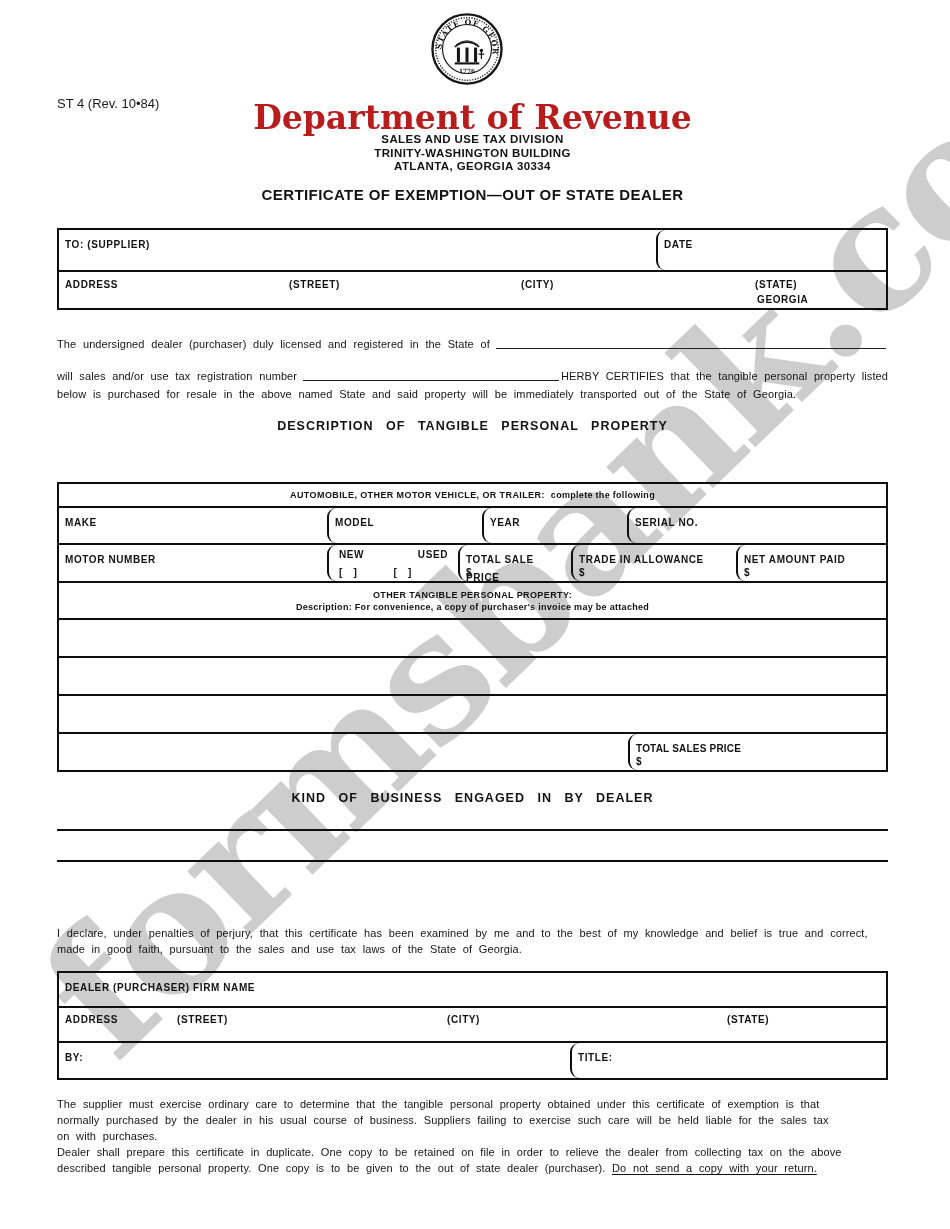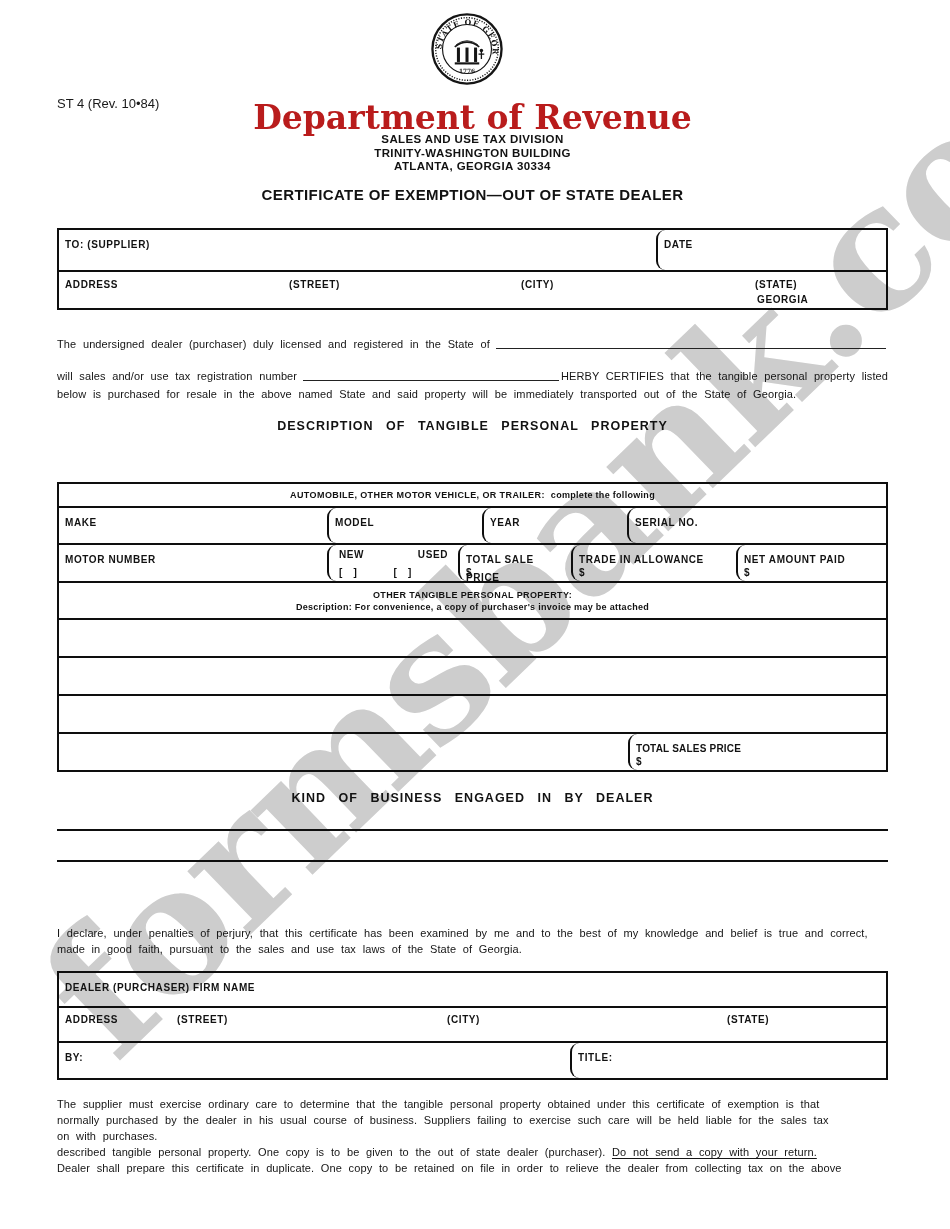--- a/index.html
+++ b/index.html
@@ -225,21 +225,21 @@
         <div class="cell" style="flex:1;">
           <span class="lbl">TITLE:</span>
         </div>
       </div>
     </div>
 
     <div class="abs para" style="top:1096px;">
       <div>The supplier must exercise ordinary care to determine that the tangible personal property obtained under this certificate of exemption is that</div>
       <div>normally purchased by the dealer in his usual course of business. Suppliers failing to exercise such care will be held liable for the sales tax</div>
       <div>on with purchases.</div>
+      <div>Dealer shall prepare this certificate in duplicate. One copy to be retained on file in order to relieve the dealer from collecting tax on the above</div>
       <div>
         <span>described tangible personal property. One copy is to be given to the out of state dealer (purchaser).</span>
         <span class="u">Do not send a copy with your return.</span>
       </div>
-      <div>Dealer shall prepare this certificate in duplicate. One copy to be retained on file in order to relieve the dealer from collecting tax on the above</div>
     </div>
 
   </div>
 </div>
 
 </body></html>

